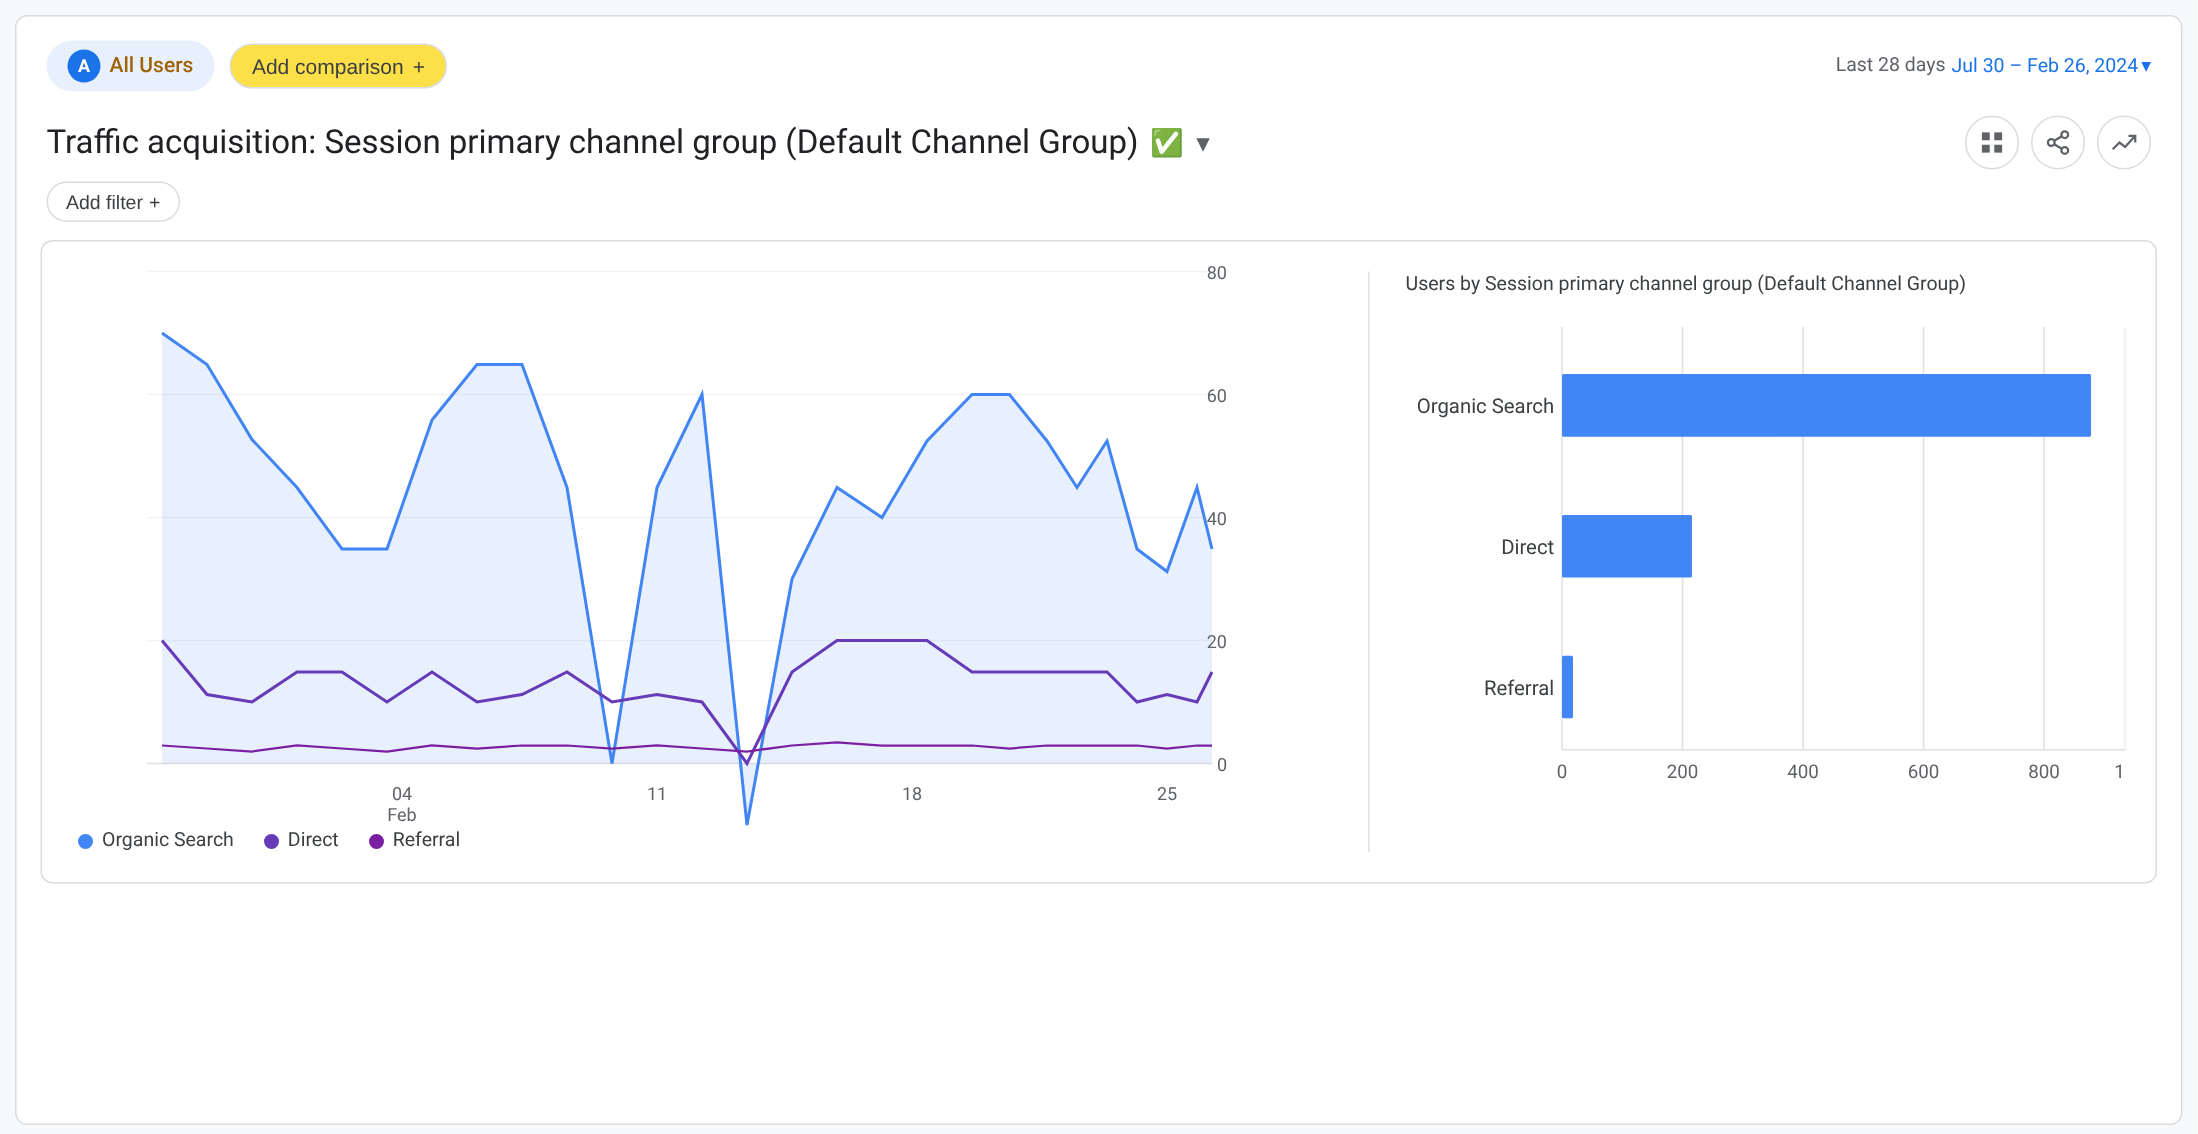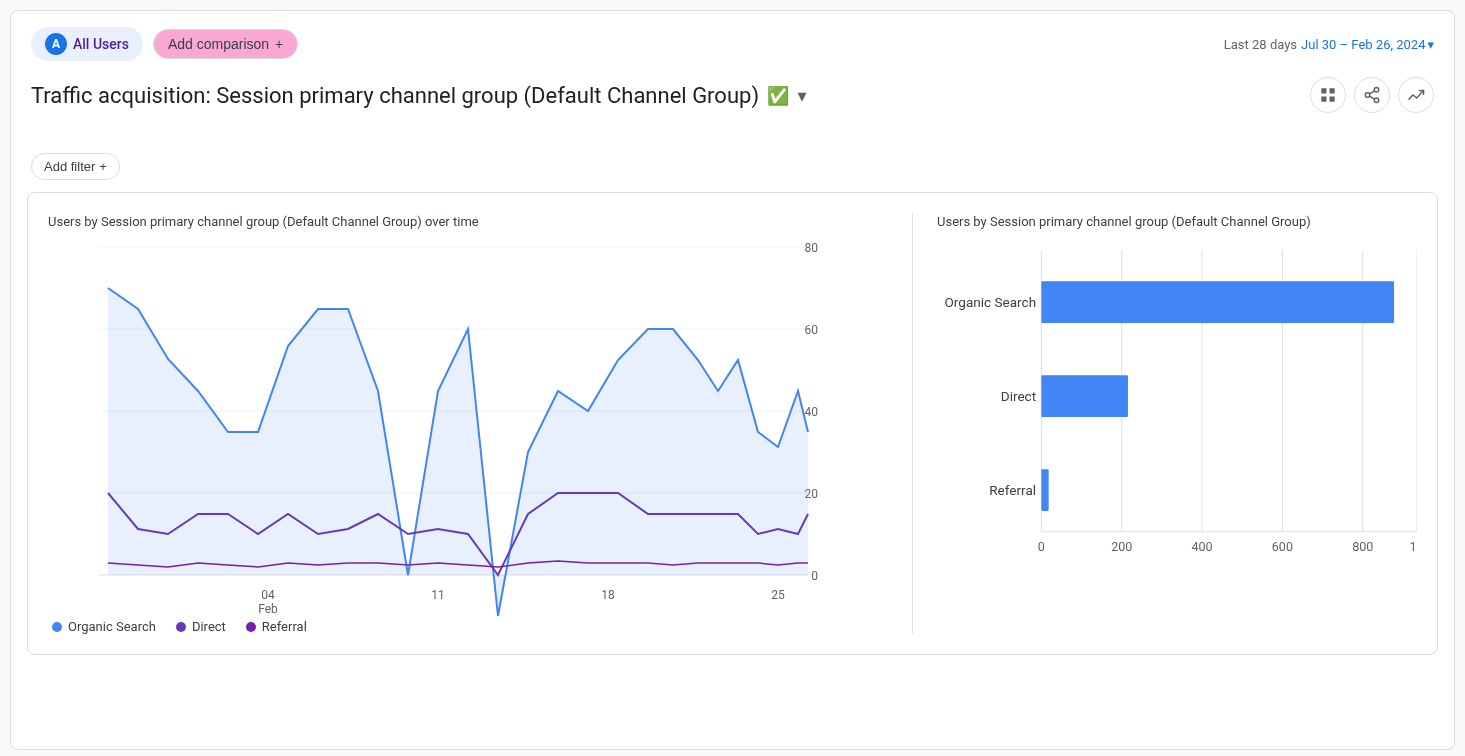--- a/index.html
+++ b/index.html
@@ -2,31 +2,31 @@
 <html><head>
   <meta charset="utf-8">
   <style>
     * { box-sizing: border-box; margin: 0; padding: 0; }
     body { font-family: 'Google Sans', Roboto, Arial, sans-serif; background: #f8f9fa; color: #202124; font-size: 14px; }
     .page { background: #fff; border: 1px solid #dadce0; border-radius: 8px; margin: 10px; padding: 0; min-height: 740px; }
     .header { padding: 16px 20px 8px 20px; display: flex; align-items: center; justify-content: space-between; }
     .header-left { display: flex; align-items: center; gap: 10px; }
     .all-users-chip { display: flex; align-items: center; gap: 6px; background: #e8f0fe; border-radius: 20px; padding: 6px 14px; }
     .all-users-avatar { width: 22px; height: 22px; border-radius: 50%; background: #1a73e8; color: #fff; display: flex; align-items: center; justify-content: center; font-size: 12px; font-weight: bold; }
-    .all-users-label { color: #4c1d95; font-size: 14px; font-weight: 500; }
-    .add-comparison-btn { border: 1px solid #dadce0; border-radius: 20px; padding: 6px 14px; background: #f9a8d4; color: #3c4043; cursor: pointer; display: flex; align-items: center; gap: 6px; font-size: 14px; justify-content: space-between; }
+    .all-users-label { color: #a16207; font-size: 14px; font-weight: 500; }
+    .add-comparison-btn { border: 1px solid #dadce0; border-radius: 20px; padding: 6px 14px; background: #fde047; color: #3c4043; cursor: pointer; display: flex; align-items: center; gap: 6px; font-size: 14px; justify-content: space-between; }
     .header-right { color: #5f6368; font-size: 13px; display: flex; gap: 4px; }
     .date-dropdown { color: #1a73e8; cursor: pointer; display: flex; align-items: center; gap: 2px; }
     .title-row { padding: 8px 20px 4px 20px; display: flex; align-items: center; justify-content: space-between; gap: 44px; }
     .title-left { display: flex; align-items: center; gap: 8px; }
     .page-title { font-size: 22px; font-weight: 400; color: #202124; }
     .title-icons { display: flex; align-items: center; gap: 8px; }
     .icon-btn { width: 36px; height: 36px; border-radius: 50%; border: 1px solid #dadce0; display: flex; align-items: center; justify-content: center; cursor: pointer; color: #5f6368; background: #fff; }
     .filter-row { padding: 4px 20px 12px 20px; }
-    .add-filter-btn { border: 1px solid #dadce0; border-radius: 20px; padding: 5px 12px; background: #fff; color: #3c4043; cursor: pointer; display: flex; align-items: center; gap: 4px; font-size: 13px; margin-top: 32px; }
+    .add-filter-btn { border: 1px solid #dadce0; border-radius: 20px; padding: 5px 12px; background: #fff; color: #3c4043; cursor: pointer; display: flex; align-items: center; gap: 4px; font-size: 13px; }
     .charts-section { margin: 0 16px 16px 16px; border: 1px solid #dadce0; border-radius: 8px; padding: 20px; display: flex; gap: 20px; }
     .line-chart-area { flex: 1; min-width: 0; }
     .bar-chart-area { width: 480px; flex-shrink: 0; }
     .chart-title { font-size: 13px; color: #3c4043; margin-bottom: 16px; line-height: 1.4; }
     .line-chart-container { position: relative; height: 360px; }
     .legend { display: flex; gap: 20px; margin-top: 12px; padding-left: 4px; }
     .legend-item { display: flex; align-items: center; gap: 6px; font-size: 13px; color: #3c4043; }
     .legend-dot { width: 10px; height: 10px; border-radius: 50%; }
     .check-icon { color: #1e8e3e; font-size: 18px; }
     .dropdown-arrow { color: #5f6368; font-size: 16px; }
@@ -92,21 +92,20 @@
   <div class="filter-row">
     <button class="add-filter-btn">
       <span>Add filter</span>
       <span>+</span>
     </button>
   </div>
 
   <div class="charts-section">
 
     <div class="line-chart-area">
-      <div class="chart-title">Users by Session primary channel group (Default Channel Group) over time</div>
       <div class="line-chart-container">
         
         <svg width="100%" height="330" viewBox="0 0 740 330" style="overflow:visible;">
 
           <line x1="0" y1="0" x2="710" y2="0" stroke="#f1f3f4" stroke-width="1"></line>
           <line x1="0" y1="82" x2="710" y2="82" stroke="#f1f3f4" stroke-width="1"></line>
           <line x1="0" y1="164" x2="710" y2="164" stroke="#f1f3f4" stroke-width="1"></line>
           <line x1="0" y1="246" x2="710" y2="246" stroke="#f1f3f4" stroke-width="1"></line>
           <line x1="0" y1="328" x2="710" y2="328" stroke="#e0e0e0" stroke-width="1"></line>
 

